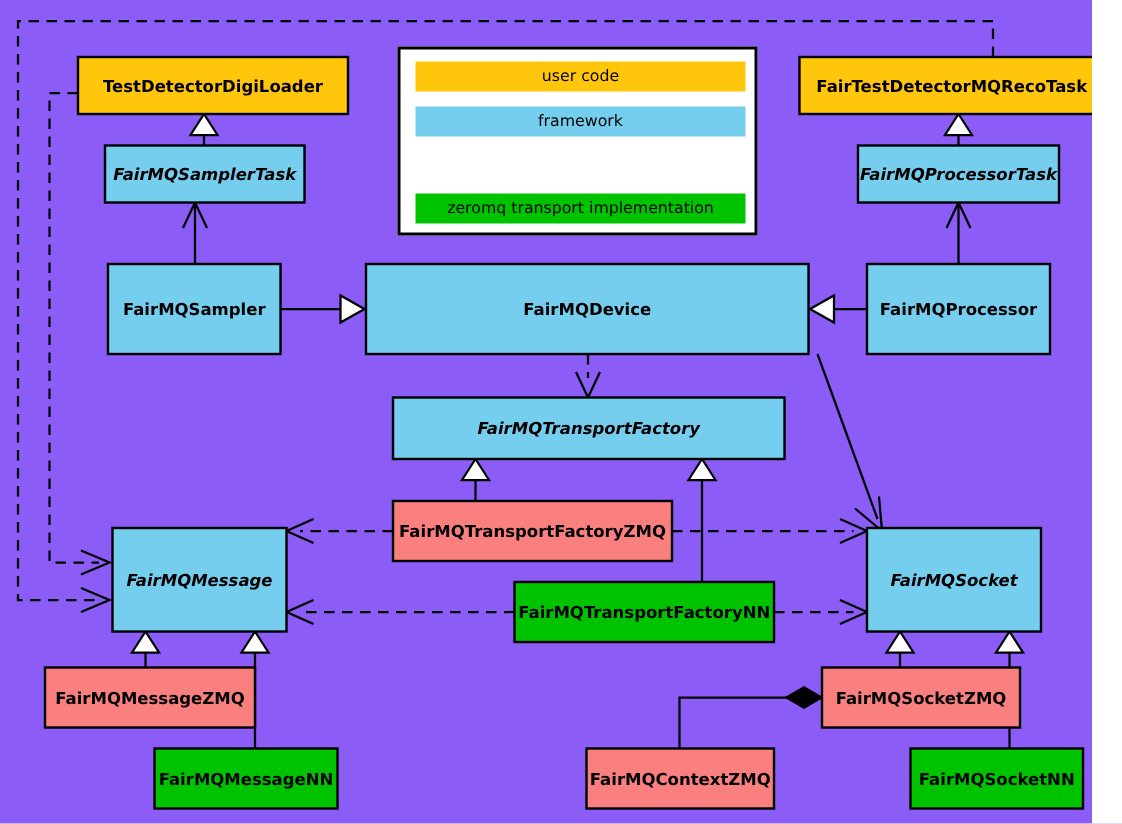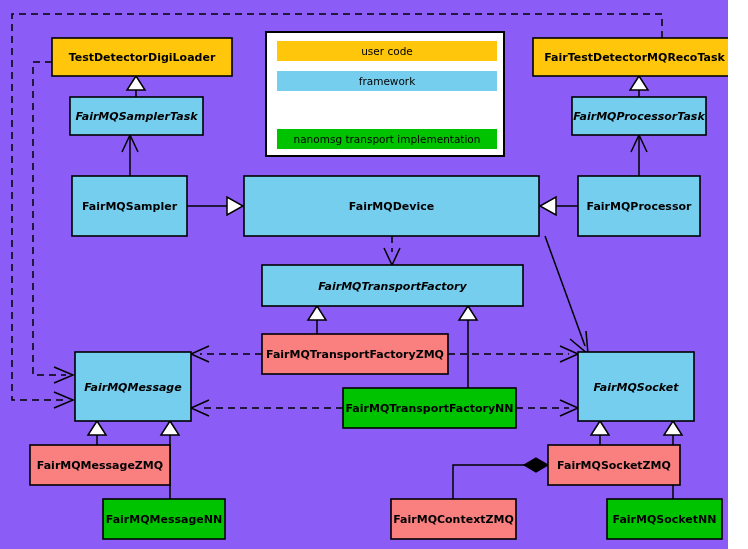--- a/index.html
+++ b/index.html
@@ -268,17 +268,17 @@
     </svg>
 
   <div class="legend-box" id="legend-box" style="left:265px; top:31px; width:240px; height:126px;">
     <div class="legend-row" style="top:38px; background:#76CEEF;">
       <span>framework</span>
     </div>
     <div class="legend-row" style="top:8px; background:#FFC60B;">
       <span>user code</span>
     </div>
     <div class="legend-row" style="top:96px; background:#00C300;">
-      <span>nanomsg transport implementation</span>
+      <span>zeromq transport implementation</span>
     </div>
   </div>
 
 </div>
 
 </body></html>

